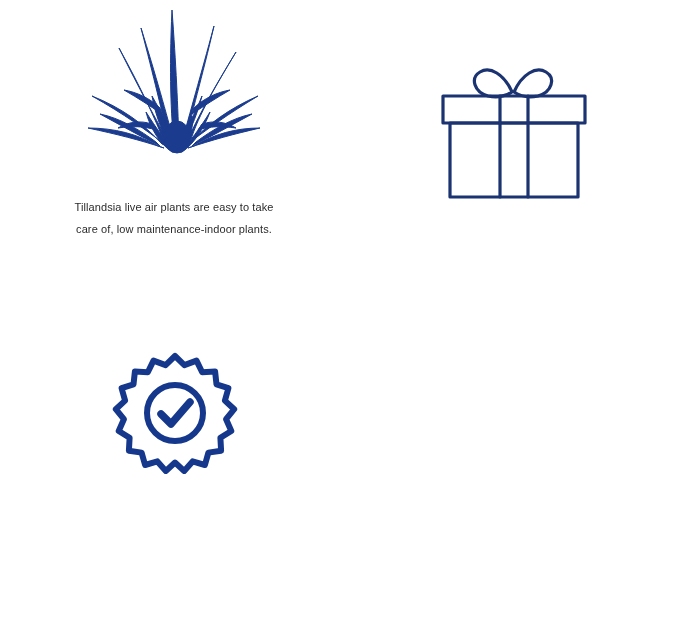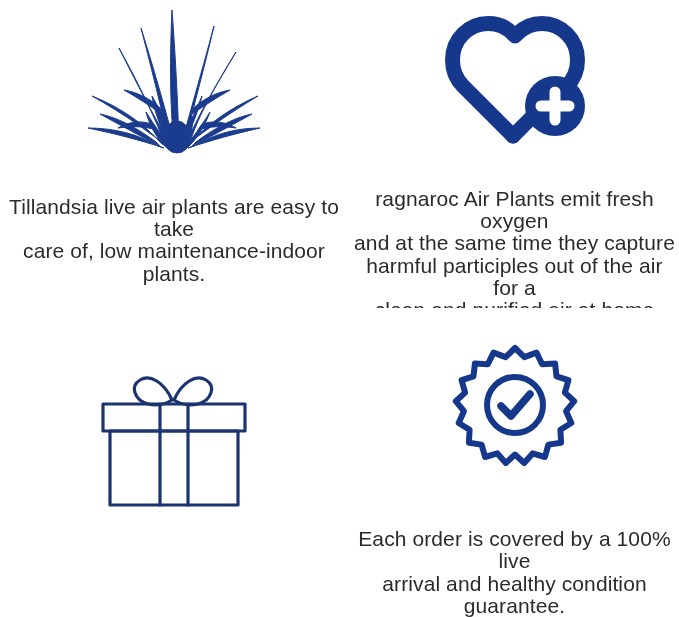--- a/index.html
+++ b/index.html
@@ -47,26 +47,26 @@
 
   .icon-plant   { height: 150px; }
   .icon-heart   { height: 150px; }
   .icon-gift    { height: 160px; }
   .icon-seal    { height: 150px; }
 
   .icon-wrap svg { display: block; }
 
   .feature-text {
     text-align: center;
-    font-size: 21px;
+    font-size: 11px;
     line-height: 22.2px;
     letter-spacing: 0.1px;
     color: #2b2b2b;
     white-space: pre-line;
-    margin: 0;
+    margin: 10px;
   }
 
   .cell-tl .feature-text { margin-top: 42px; }
   .cell-tr .feature-text { margin-top: 42px; }
   .cell-bl .feature-text { margin-top: 44px; }
   .cell-br .feature-text { margin-top: 56px; }
 </style>
 </head>
 <body>
 
@@ -103,36 +103,20 @@
           <path d="M116 120 C128 116 140 118 150 124 C136 122 124 122 112 126 Z"></path>
           <path d="M74 104 C64 94 50 88 38 86 C52 94 64 102 76 110 Z"></path>
           <path d="M108 104 C118 94 132 88 144 86 C130 94 118 102 106 110 Z"></path>
         </g>
       </svg>
     </div>
     <p class="feature-text">Tillandsia live air plants are easy to take
 care of, low maintenance-indoor plants.</p>
   </div>
 
-  <div class="feature-cell cell-tr">
-    <div class="icon-wrap icon-heart">
-      <svg width="144" height="132" viewBox="0 0 144 132" aria-hidden="true">
-
-        <path d="M70 122 L20 72 C6 58 6 34 20 20 C34 6 57 6 70 20 L72 22 L74 20 C88 6 110 6 124 20 C138 34 138 58 124 72 L118 78" fill="none" stroke="#15388c" stroke-width="15" stroke-linecap="round" stroke-linejoin="round"></path>
-        <path d="M70 122 L104 88" fill="none" stroke="#15388c" stroke-width="15" stroke-linecap="round" stroke-linejoin="round"></path>
-
-        <circle cx="112" cy="92" r="30" fill="#15388c"></circle>
-        <path d="M112 78 L112 106 M98 92 L126 92" fill="none" stroke="#ffffff" stroke-width="11" stroke-linecap="round"></path>
-      </svg>
-    </div>
-    <p class="feature-text">ragnaroc Air Plants emit fresh oxygen
-and at the same time they capture
-harmful participles out of the air for a
-clean and purified air at home</p>
-  </div>
 
   <div class="feature-cell cell-bl">
     <div class="icon-wrap icon-gift">
       <svg width="156" height="152" viewBox="0 0 156 152" aria-hidden="true">
         <g fill="none" stroke="#1b3370" stroke-width="3.2" stroke-linejoin="round" stroke-linecap="round">
 
           <path d="M76 44 C68 26 54 18 44 24 C34 30 38 44 52 48 C62 50 70 48 76 44 Z"></path>
           <path d="M78 44 C86 26 100 18 110 24 C120 30 116 44 102 48 C92 50 84 48 78 44 Z"></path>
 
           <rect x="7" y="48" width="142" height="27"></rect>
@@ -158,17 +142,15 @@
                  L97.4 100.6 L93.9 113.0 L81.6 109.4 L73.2 118.9 L64 110.6 L54.8 118.9
                  L46.4 109.4 L34.1 113.0 L30.6 100.6 L17.9 98.7 L18.6 85.8 L7.7 79.0
                  L12.9 67.2 L4.8 57.2 L14.1 48.6 L10.6 36.2 L22.5 32.4 L23.9 19.6
                  L36.8 20.2 L42.5 8.6 L54.6 13.1 Z" fill="none" stroke="#15388c" stroke-width="6" stroke-linejoin="round"></path>
 
         <circle cx="64" cy="61" r="28" fill="none" stroke="#15388c" stroke-width="6"></circle>
 
         <path d="M50 62 L60 72 L79 50" fill="none" stroke="#15388c" stroke-width="7.5" stroke-linecap="round" stroke-linejoin="round"></path>
       </svg>
     </div>
-    <p class="feature-text">Each order is covered by a 100% live
-arrival and healthy condition guarantee.</p>
   </div>
 
 </div>
 
 </body></html>

